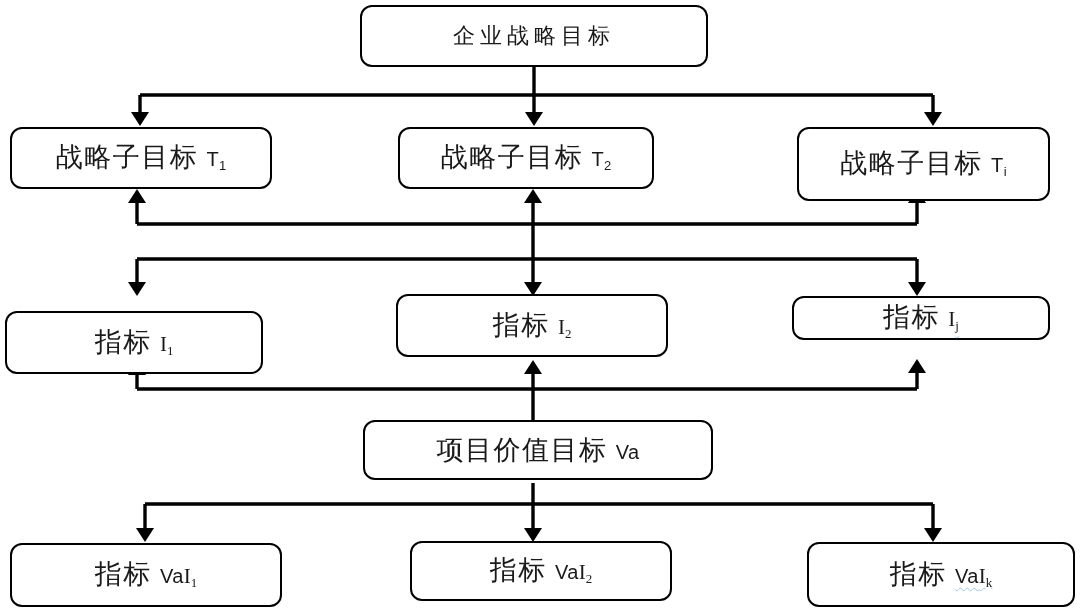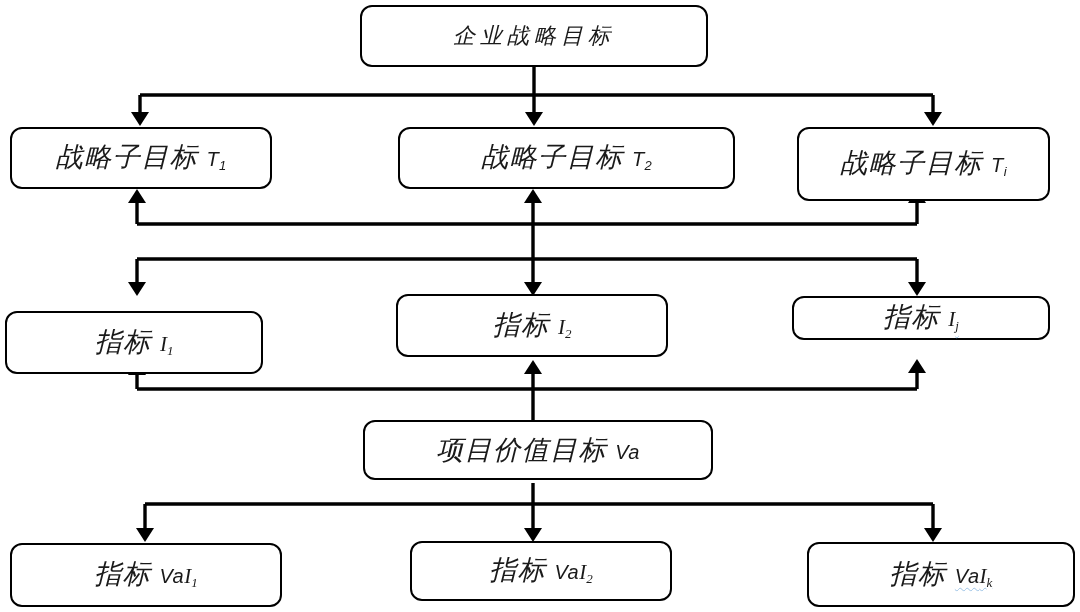--- a/index.html
+++ b/index.html
@@ -2,21 +2,20 @@
 <html style="--bg: #ffffff; --line: #000000; --boxfill: #ffffff; --boxline: #000000; --squiggle: #9dc3e6;"><head>
 <meta charset="utf-8">
 <style>
   html,body{margin:0;padding:0;background:#ffffff;}
   .canvas{
     position:relative;
     width:1080px;height:612px;
     background:var(--bg,#ffffff);
     font-family:"Liberation Serif","DejaVu Serif",serif;
     overflow:hidden;
-    font-style:italic;
   }
   .connectors{position:absolute;left:0;top:0;z-index:1;}
   .ln{fill:none;stroke:var(--line,#000);stroke-width:3.4;}
   .head{fill:var(--line,#000);stroke:none;}
   .node{
     position:absolute;z-index:2;
     background:var(--boxfill,#fff);
     border:2.8px solid var(--boxline,#000);
     border-radius:12px;
     display:flex;align-items:center;justify-content:center;
@@ -77,21 +76,21 @@
     </g>
   </svg>
 
   <div class="node" style="left:360px;top:5px;width:348px;height:62px">
     <span class="label wide"><span class="cjk">企业战略目标</span></span>
   </div>
 
   <div class="node" style="left:10px;top:127px;width:262px;height:62px">
     <span class="label"><span class="cjk">战略子目标 </span><span class="sans">T</span><span class="sub t-sub">1</span></span>
   </div>
-  <div class="node" style="left:398px;top:127px;width:337px;height:62px">
+  <div class="node" style="left:398px;top:127px;width:256px;height:62px">
     <span class="label"><span class="cjk">战略子目标 </span><span class="sans">T</span><span class="sub t-sub">2</span></span>
   </div>
   <div class="node" style="left:797px;top:127px;width:253px;height:74px">
     <span class="label"><span class="cjk">战略子目标 </span><span class="sans">T</span><span class="sub t-sub">i</span></span>
   </div>
 
   <div class="node" style="left:5px;top:311px;width:258px;height:63px">
     <span class="label"><span class="cjk">指标 </span><span class="serif">I</span><span class="sub">1</span></span>
   </div>
   <div class="node" style="left:396px;top:294px;width:272px;height:63px">

